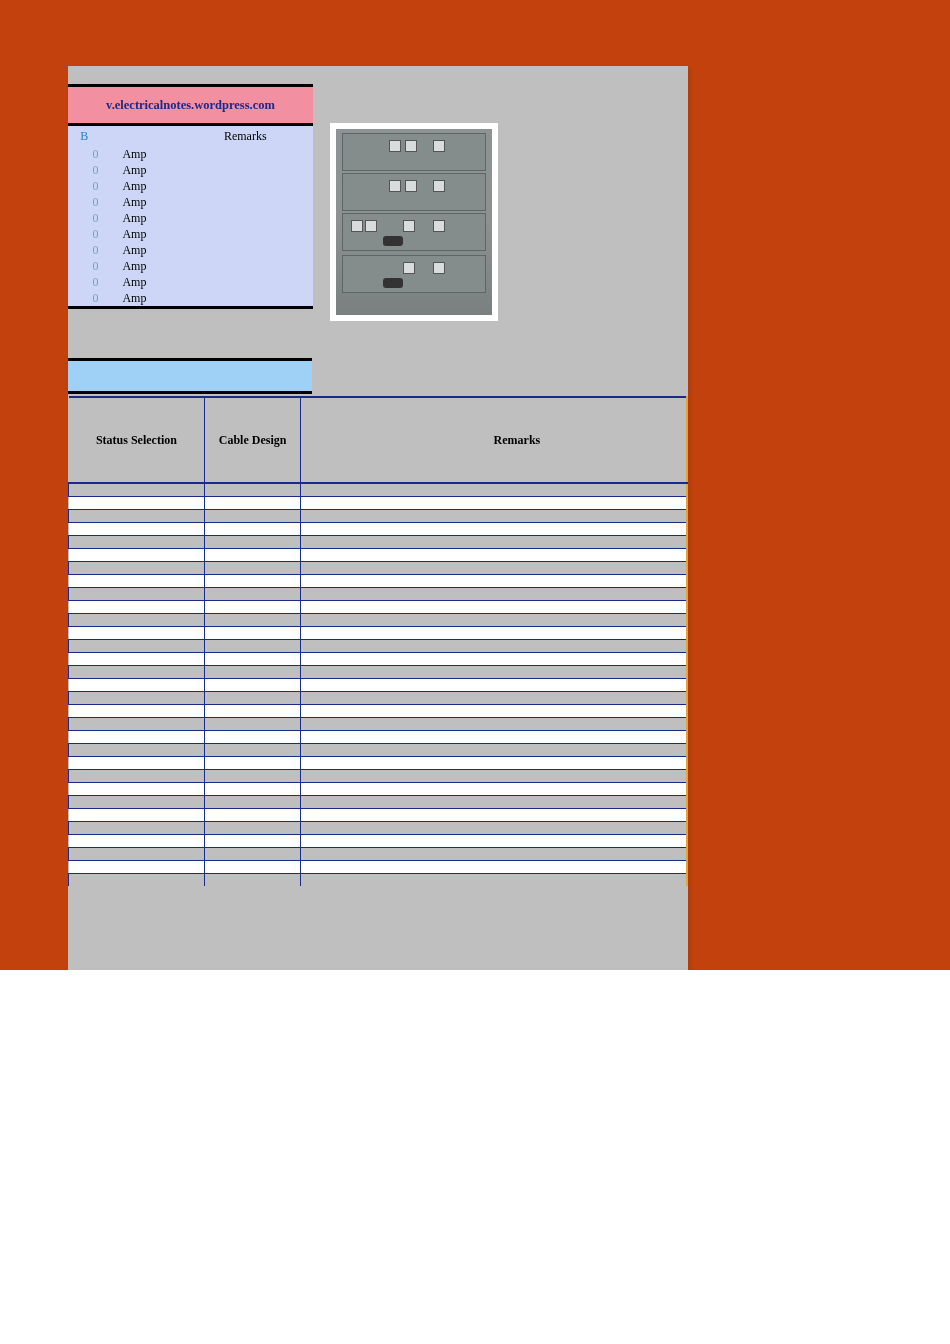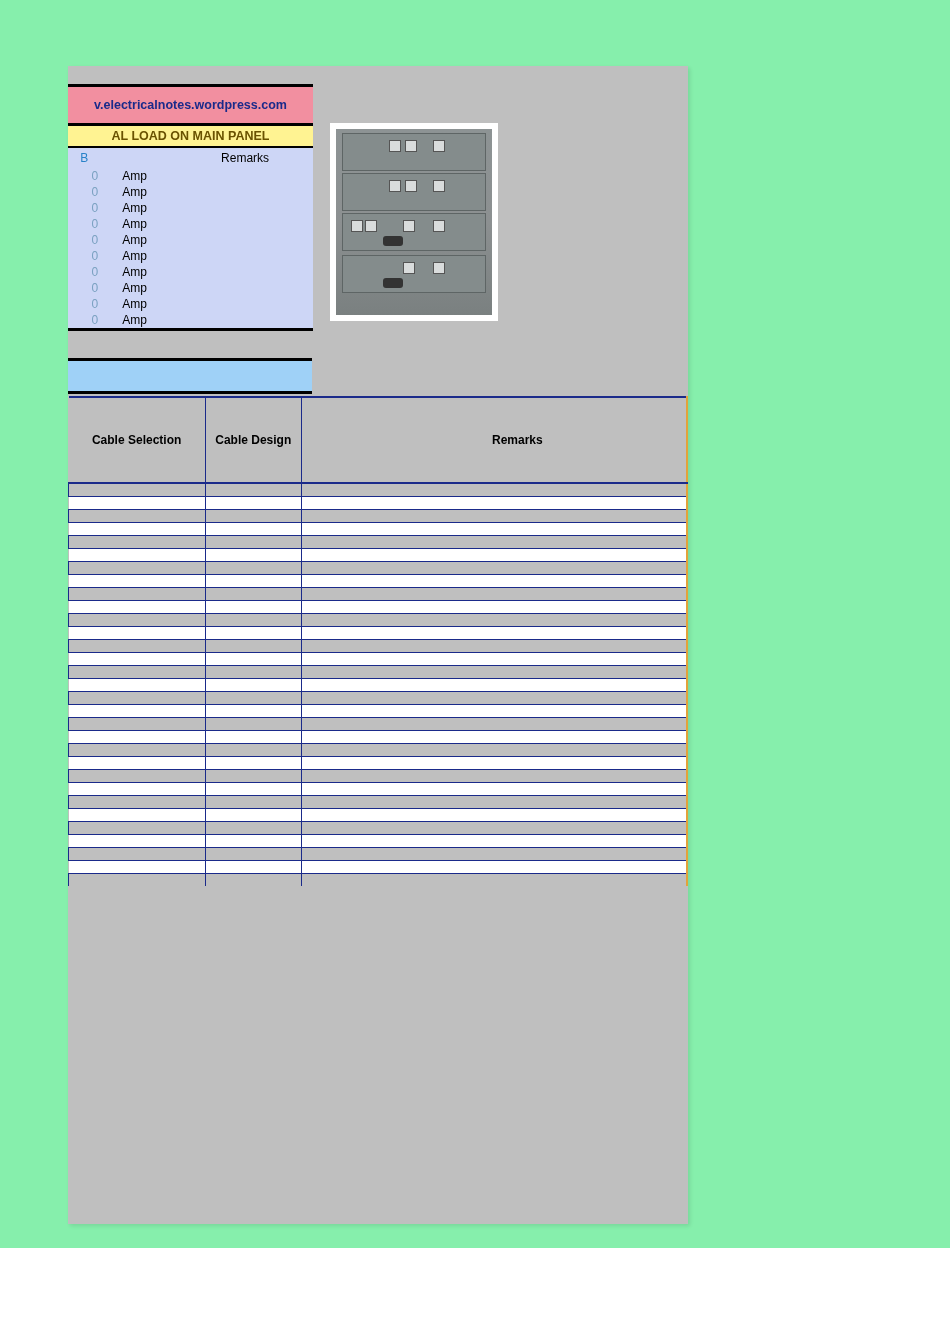--- a/index.html
+++ b/index.html
@@ -3,24 +3,25 @@
 <meta charset="utf-8">
 <style>
   html, body {
     margin: 0;
     padding: 0;
     background: #fff;
     font-family: Arial, Helvetica, sans-serif;
   }
   .page {
     width: 950px;
-    height: 1248px;
-    background: #86efac;
+    height: 970px;
+    background: #c2410c;
     position: relative;
     overflow: hidden;
+    font-family: Liberation Serif, serif;
   }
   .sheet {
     position: absolute;
     left: 68px;
     top: 66px;
     width: 620px;
     height: 1158px;
     background: #bfbfbf;
     box-shadow: 2px 2px 4px rgba(0,0,0,0.1);
   }
@@ -206,23 +207,20 @@
 <body>
 
 <div class="page">
   <div class="sheet">
 
     <div class="boxes">
       <div class="redbox">
         <a href="#">v.electricalnotes.wordpress.com</a>
       </div>
 
-      <div class="yellowbar">
-        <span>AL LOAD ON MAIN PANEL</span>
-      </div>
 
       <table class="loadtbl">
         <thead>
           <tr>
             <th>B</th>
             <th></th>
             <th class="status">Remarks</th>
           </tr>
         </thead>
         <tbody>
@@ -305,21 +303,21 @@
             <span class="sm" style="left:60px"></span>
             <span class="sm" style="left:90px"></span>
             <span class="knob" style="left:40px"></span>
           </div>
       </div>
     </div>
 
     <table class="btable">
       <thead>
         <tr>
-          <th class="c1">Cable Selection</th>
+          <th class="c1">Status Selection</th>
           <th class="c2">Cable Design</th>
           <th class="c3">Remarks</th>
         </tr>
       </thead>
       <tbody id="bottom-tbody">
       <tr class="sep">
             <td class="c1"></td>
             <td class="c2"></td>
             <td class="c3"></td>
           </tr>

